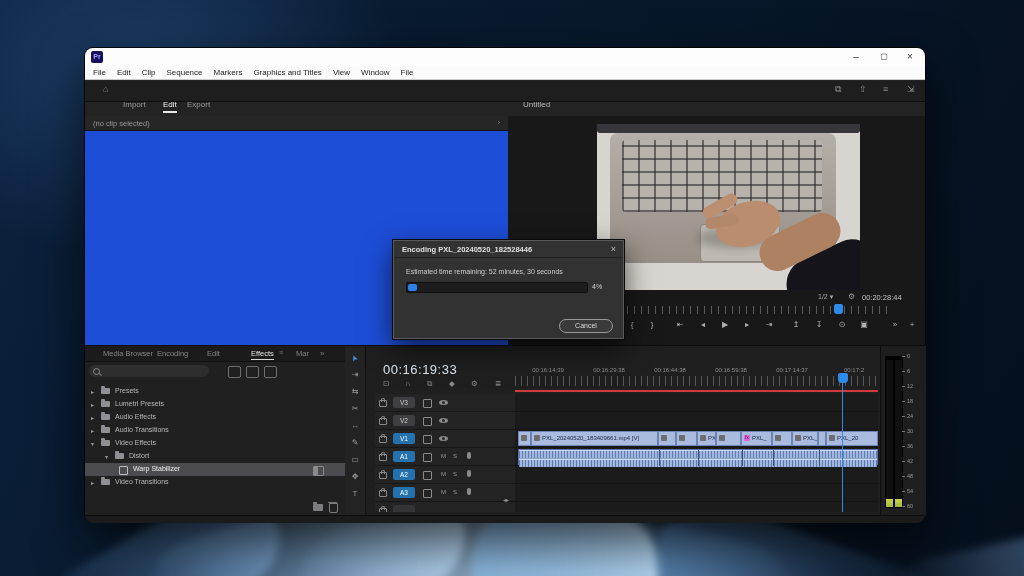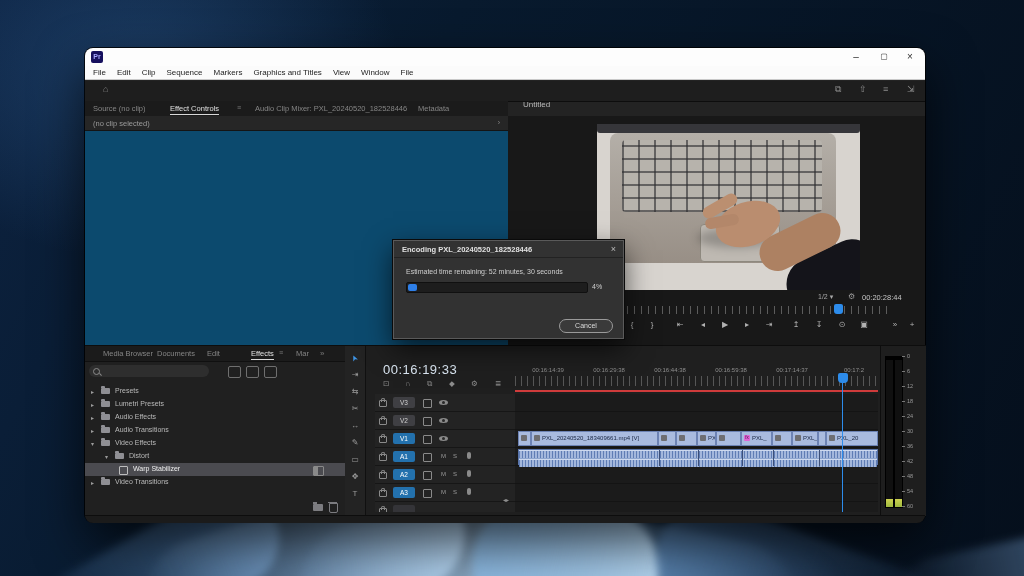--- a/index.html
+++ b/index.html
@@ -27,21 +27,21 @@
   .wsbar{left:0;top:33px;width:840px;height:20px;background:#1e1e1e;border-bottom:1px solid #0d0d0d}
   .ws-tab{top:19px;font-size:8px;color:#9a9a9a;white-space:nowrap}
   .ws-tab.active{color:#f0f0f0;border-bottom:2px solid #e8e8e8;padding-bottom:2px}
   .ws-ico{top:3px;font-size:9px;color:#8d8d8d}
   
   .ptabs{background:#1b1b1b;border-bottom:1px solid #0e0e0e}
   .ptab{font-size:7.5px;color:#858585;white-space:nowrap}
   .ptab.active{color:#e0e0e0;border-bottom:1px solid #d8d8d8;padding-bottom:1px}
   .pmenu{font-size:7px;color:#7a7a7a}
   
-  .ec-panel{left:0;top:68px;width:423px;height:229px;background:#0c4a6e;border-right:1px solid #0d0d0d}
+  .ec-panel{left:0;top:68px;width:423px;height:229px;background:#1d4ed8;border-right:1px solid #0d0d0d}
   .ec-head{left:0;top:0;width:423px;height:14px;background:#262626;border-bottom:1px solid #141414}
   .ec-empty{left:8px;top:3px;font-size:7.5px;color:#9a9a9a}
   .ec-chev{right:8px;top:3px;font-size:7px;color:#8a8a8a}
   .ec-tc{left:8px;top:270px;font-size:8px;color:#9dc2e6}
   
   .prog{left:423px;top:68px;width:417px;height:229px;background:#181818}
   .video{left:89px;top:8px;width:263px;height:166px;background:#d8d4cf;overflow:hidden}
   .scr-strip{left:0;top:0;width:263px;height:9px;background:#36363a;border-radius:0 0 3px 3px}
   .laptop{left:13px;top:9px;width:226px;height:130px;background:linear-gradient(180deg,#b4afa8,#988f86);border-radius:8px}
   .keys{left:25px;top:16px;width:200px;height:72px;border-radius:4px;background-color:#b7b3ac;
@@ -177,27 +177,20 @@
       <span class="abs ws-tab" style="left:38px">Import</span>
       <span class="abs ws-tab active" style="left:78px">Edit</span>
       <span class="abs ws-tab" style="left:102px">Export</span>
       <span class="abs ws-tab" style="left:438px;color:#b9b9b9">Untitled</span>
       <span class="abs ws-ico" style="left:750px">⧉</span>
       <span class="abs ws-ico" style="left:774px">⇧</span>
       <span class="abs ws-ico" style="left:798px">≡</span>
       <span class="abs ws-ico" style="left:822px">⇲</span>
     </div>
 
-    <div class="abs ptabs" style="left:0;top:53px;width:423px;height:15px">
-      <span class="abs ptab" style="left:8px;top:3px">Source (no clip)</span>
-      <span class="abs ptab active" style="left:85px;top:3px">Effect Controls</span>
-      <span class="abs pmenu" style="left:152px;top:3px">≡</span>
-      <span class="abs ptab" style="left:170px;top:3px">Audio Clip Mixer: PXL_20240520_182528446</span>
-      <span class="abs ptab" style="left:333px;top:3px">Metadata</span>
-    </div>
 
     <div class="abs ec-panel">
       <div class="abs ec-head">
         <span class="abs ec-empty">(no clip selected)</span>
         <span class="abs ec-chev">›</span>
       </div>
       <span class="abs ec-tc">00:16:19:33</span>
     </div>
 
     <div class="abs prog">
@@ -229,21 +222,21 @@
     <span class="abs tr-ico" style="left:704px">↥</span>
     <span class="abs tr-ico" style="left:727px">↧</span>
     <span class="abs tr-ico" style="left:750px">⊙</span>
     <span class="abs tr-ico" style="left:772px">▣</span>
     <span class="abs tr-ico" style="left:803px">»</span>
     <span class="abs tr-ico" style="left:820px">+</span>
 
     <div class="abs bp">
       <div class="abs bp-tabs">
         <span class="abs ptab" style="left:18px;top:3px">Media Browser</span>
-        <span class="abs ptab" style="left:72px;top:3px">Documents</span>
+        <span class="abs ptab" style="left:72px;top:3px">Encoding</span>
         <span class="abs ptab" style="left:122px;top:3px">Edit</span>
         <span class="abs ptab active" style="left:166px;top:3px">Effects</span>
         <span class="abs pmenu" style="left:194px;top:3px">≡</span>
         <span class="abs ptab" style="left:211px;top:3px">Mar</span>
         <span class="abs pmenu" style="left:235px;top:3px;font-size:8px">»</span>
       </div>
       <div class="abs search">
         <span class="abs mag"></span>
       </div>
       <span class="abs fbtn" style="left:143px"></span>

